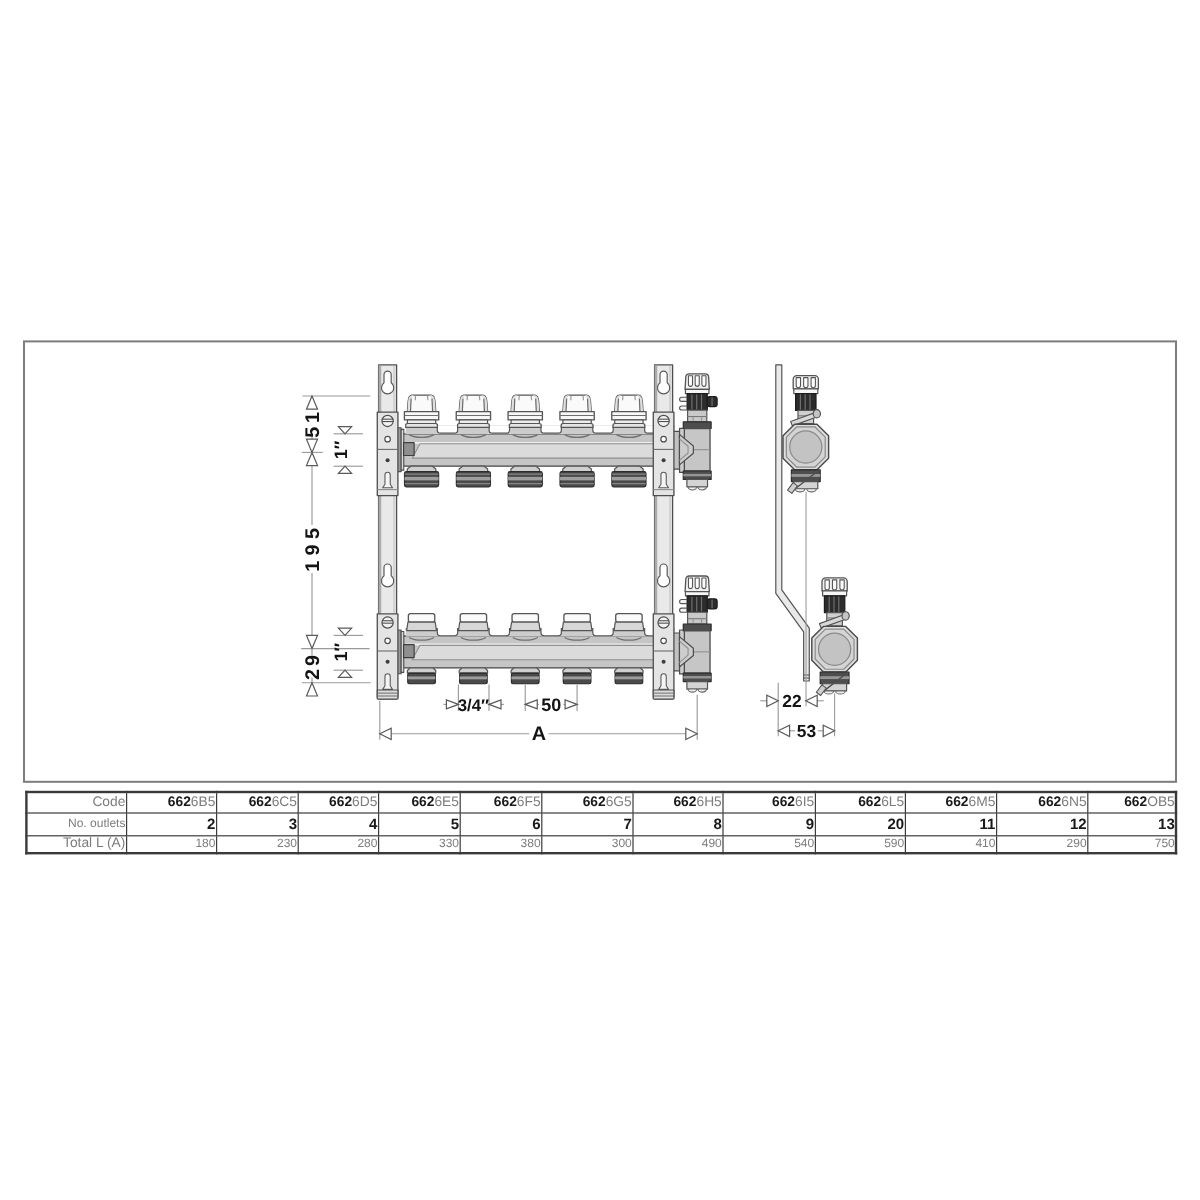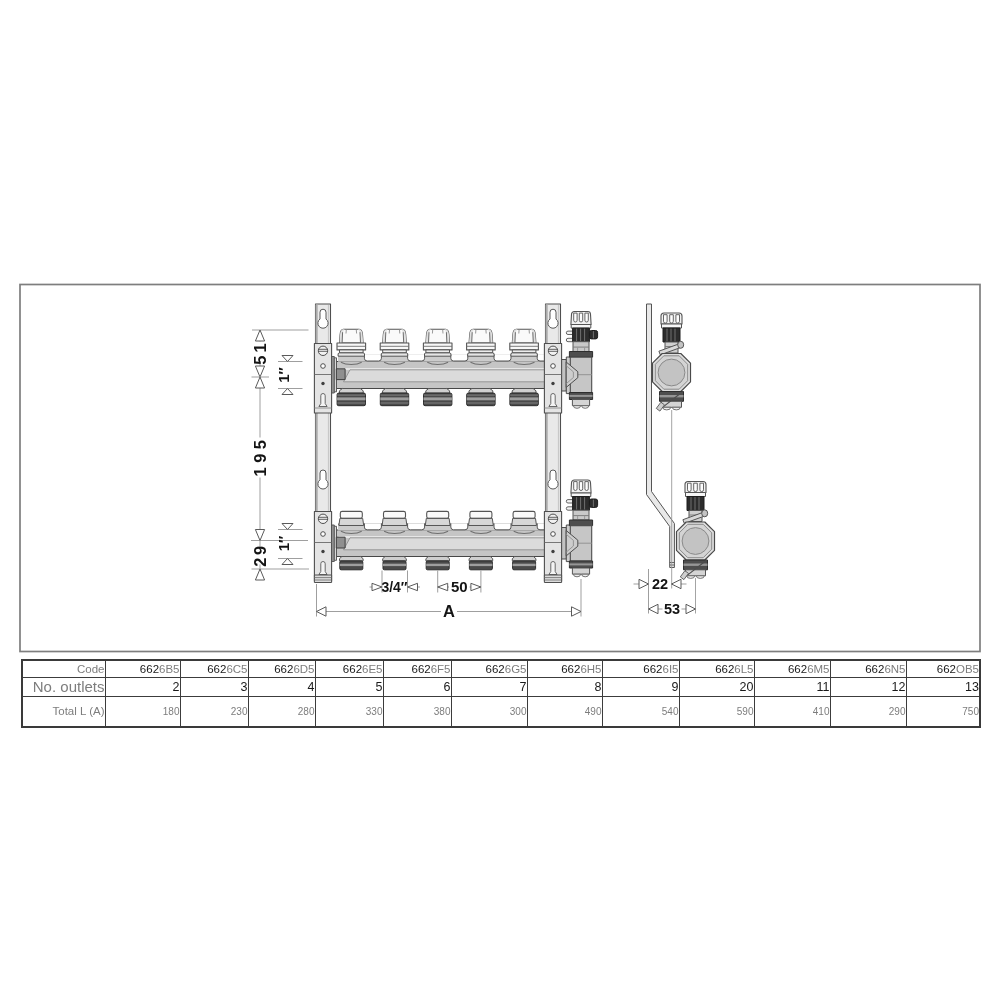--- a/index.html
+++ b/index.html
@@ -4,21 +4,21 @@
 <style>
   html,body{margin:0;padding:0;background:#fff;width:1000px;height:1000px;overflow:hidden;}
   body{font-family:"Liberation Sans", sans-serif;}
   #stage{position:relative;width:1000px;height:1000px;transform:translateZ(0);}
   svg{position:absolute;left:0;top:0;}
   table.spec{position:absolute;left:21px;top:659px;border-collapse:collapse;table-layout:fixed;border:2px solid #3a3a3a;}
   table.spec td{border:1px solid #3c3c3c;text-align:right;vertical-align:middle;padding:0;
     font-size:11.5px;color:#7d7d7d;white-space:nowrap;overflow:hidden;}
   table.spec tr.r2 td{font-size:12.5px;}
   table.spec tr.r3 td{font-size:10px;}
-  table.spec .b{color:#1a1a1a;font-weight:normal;margin-left:16px;}
+  table.spec .b{color:#1a1a1a;font-weight:bold;margin-left:16px;}
 </style>
 </head>
 <body>
 <div id="stage">
 <svg width="1000" height="1000" viewBox="0 0 1000 1000">
 
   <rect x="20" y="284.5" width="960" height="367" fill="none" stroke="#7e7e7e" stroke-width="1.7"></rect>
   <defs>
 
     <g id="arrUp">
@@ -409,35 +409,35 @@
   <td><span class="b">662</span>6F5</td>
           <td><span class="b">662</span>6G5</td>
   <td><span class="b">662</span>6H5</td>
           <td><span class="b">662</span>6I5</td>
   <td><span class="b">662</span>6L5</td>
           <td><span class="b">662</span>6M5</td>
   <td><span class="b">662</span>6N5</td>
           <td><span class="b">662</span>OB5</td>
  </tr>
  <tr class="r2" style="height:19px">
-  <td style="font-size:15px">No. outlets</td>
+  <td style="font-size:10px">No. outlets</td>
   <td class="b">2</td>
           <td class="b">3</td>
           <td class="b">4</td>
           <td class="b">5</td>
   <td class="b">6</td>
           <td class="b">7</td>
           <td class="b">8</td>
           <td class="b">9</td>
   <td class="b">20</td>
           <td class="b">11</td>
           <td class="b">12</td>
           <td class="b">13</td>
  </tr>
- <tr class="r3" style="height:31px">
+ <tr class="r3" style="height:15px">
   <td style="font-size:11.5px">Total L (A)</td>
   <td>180</td>
           <td>230</td>
           <td>280</td>
           <td>330</td>
           <td>380</td>
           <td>300</td>
   <td>490</td>
           <td>540</td>
           <td>590</td>

